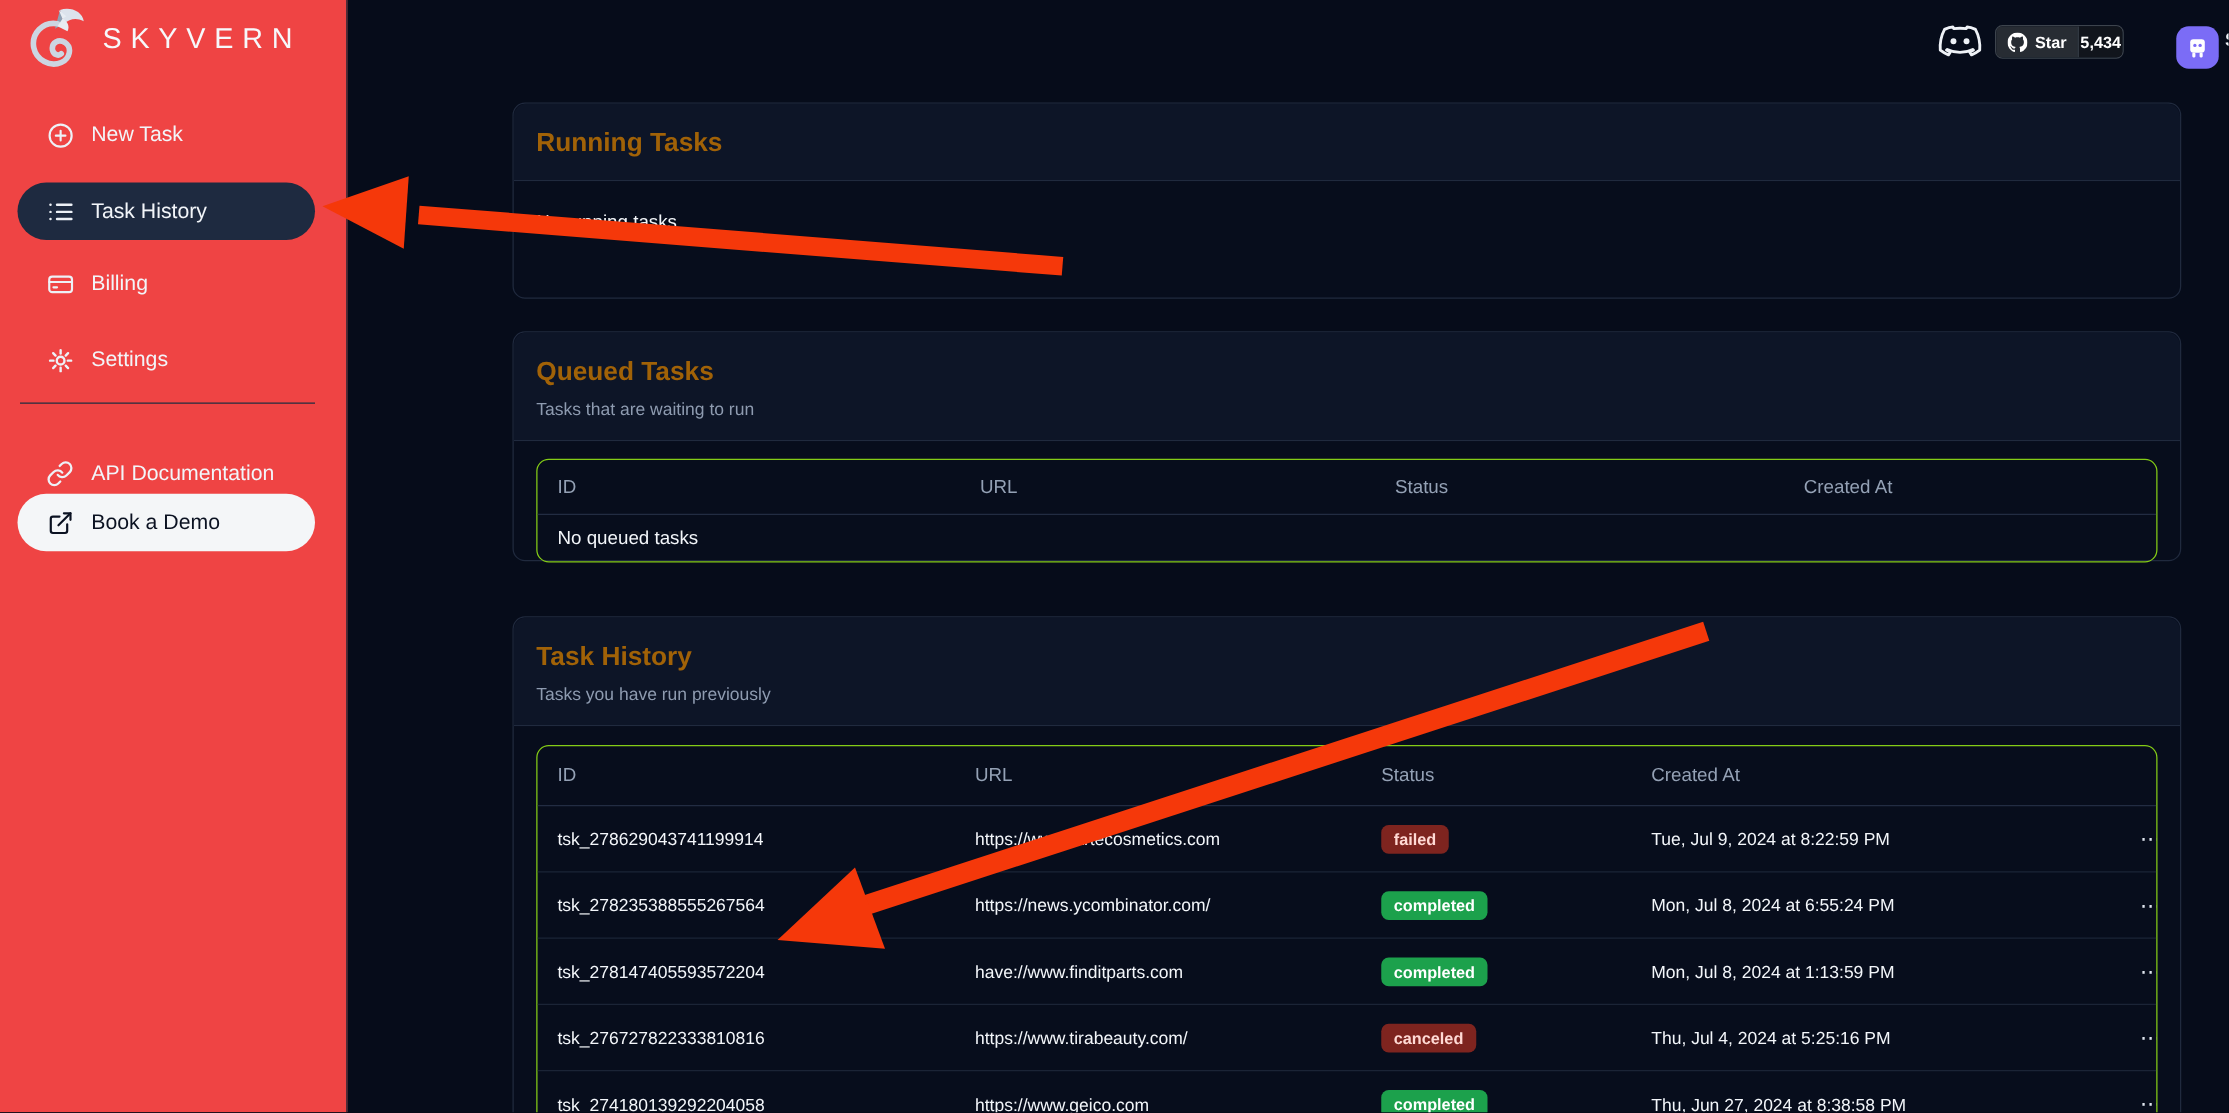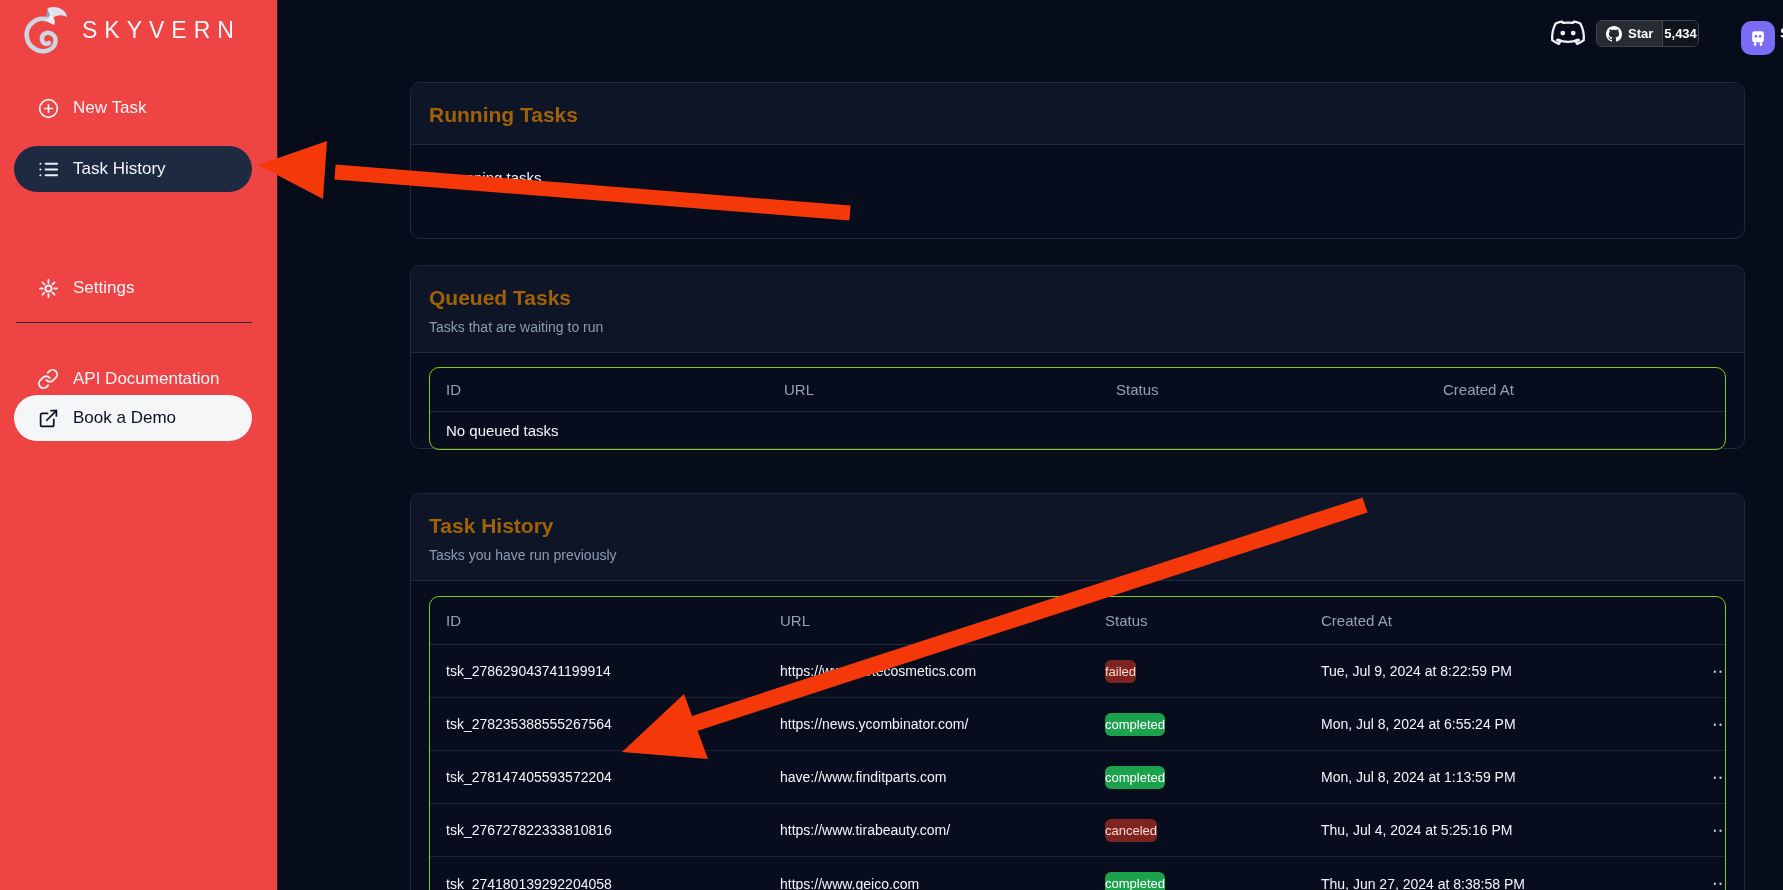--- a/index.html
+++ b/index.html
@@ -51,21 +51,21 @@
   .trow { display:grid; align-items:center; }
   .trow.q { grid-template-columns:338px 332px 327px 1fr; }
   .trow.h { grid-template-columns:334px 325px 216px 401px 1fr; }
   .thead { height:44px; color:#94a1b5; font-size:15px; font-weight:500; }
   #card-history .thead { height:48px; border-bottom:1px solid #222c42; }
   #card-queued .thead { border-bottom:1px solid #222c42; }
   .cell { padding-left:16px; }
   .drow { height:53px; font-size:14px; color:#f3f6fa; border-bottom:1px solid #1b2436; cursor:pointer; }
   .drow:last-child { border-bottom:none; }
   .empty-row { height:37px; display:flex; align-items:center; font-size:15px; padding-left:16px; }
-  .badge { display:inline-block; padding:4px 0; border-radius:6px; font-size:13px; font-weight:400; }
+  .badge { display:inline-block; padding:4px 10px; border-radius:6px; font-size:13px; font-weight:700; }
   .badge-completed { background:#1ca14c; color:#ffffff; }
   .badge-failed, .badge-canceled { background:#7e241f; color:#ffd9d4; }
   .row-actions { color:#dfe5ee; font-size:17px; letter-spacing:1px; padding-left:6px; cursor:pointer; }
 
   
   .annotations { position:absolute; left:0; top:0; z-index:50; pointer-events:none; }
 </style>
 </head>
 <body>
 
@@ -101,20 +101,30 @@
             <line x1="9" y1="12" x2="21" y2="12"></line>
             <line x1="9" y1="18" x2="21" y2="18"></line>
           <line x1="3.5" y1="6" x2="3.6" y2="6"></line>
             <line x1="3.5" y1="12" x2="3.6" y2="12"></line>
             <line x1="3.5" y1="18" x2="3.6" y2="18"></line>
         </svg>
       </span>
       <span>Task History</span>
     </div>
 
+    <div class="nav-item" style="top:204px;">
+      <span class="ico">
+        <svg width="23" height="23" viewBox="0 0 24 24" fill="none" stroke="#edf1f7" stroke-width="1.8" stroke-linecap="round">
+          <rect x="2.5" y="5.5" width="19" height="13" rx="2.5"></rect>
+            <line x1="2.5" y1="10" x2="21.5" y2="10"></line>
+            <line x1="6" y1="14.5" x2="9" y2="14.5"></line>
+        </svg>
+      </span>
+      <span>Billing</span>
+    </div>
 
     <div class="nav-item" style="top:265px;">
       <span class="ico">
         <svg width="23" height="23" viewBox="0 0 24 24" fill="none" stroke="#edf1f7" stroke-width="2" stroke-linecap="round">
           <circle cx="12" cy="12" r="3.2"></circle>
           <line x1="18" y1="12" x2="20.8" y2="12"></line>
             <line x1="16.24" y1="16.24" x2="18.22" y2="18.22"></line>
           <line x1="12" y1="18" x2="12" y2="20.8"></line>
             <line x1="7.76" y1="16.24" x2="5.78" y2="18.22"></line>
           <line x1="6" y1="12" x2="3.2" y2="12"></line>

